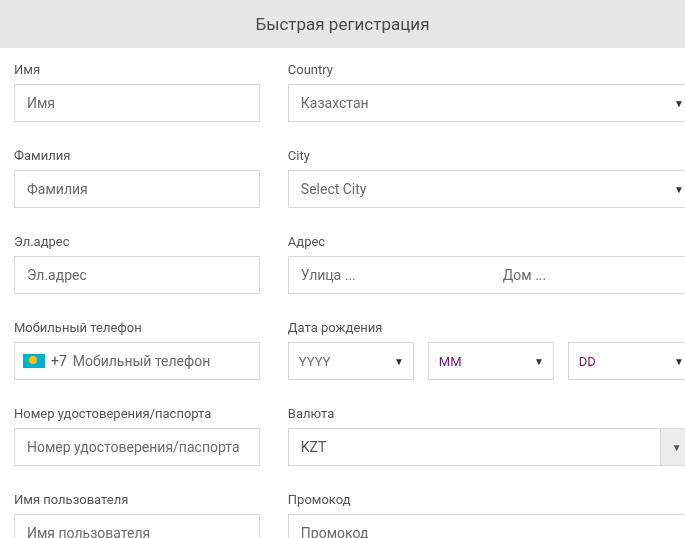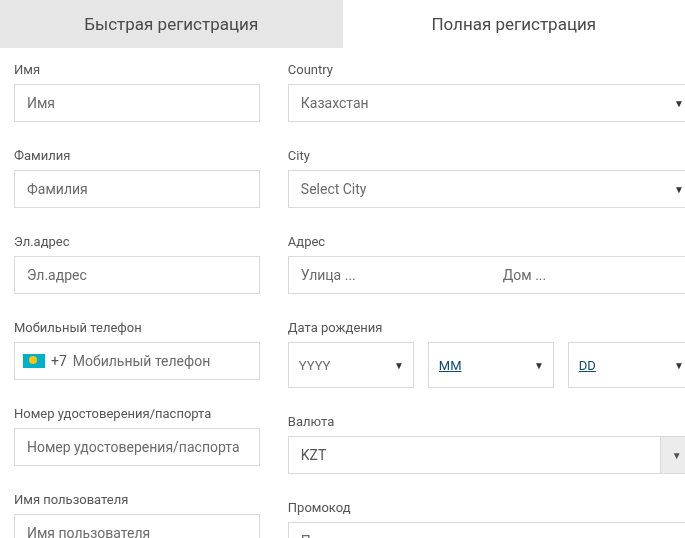--- a/index.html
+++ b/index.html
@@ -131,32 +131,32 @@
   .addr-row input::placeholder { color: #6b6b6b; }
   .addr-street { flex: 1.3; }
   .addr-house { flex: 1; }
   .dob-row {
     display: flex;
     gap: 14px;
   }
   .dob-row .select-wrap { flex: 1; }
   .dob-select {
     width: 100%;
-    height: 46px;
+    height: 38px;
     border: 1px solid #d9d9d9;
     background: #fff;
     font-size: 13px;
     padding: 0 10px;
     color: #6b6b6b;
     appearance: none;
     -webkit-appearance: none;
     font-family: inherit;
     outline: none;
   }
-  .dob-select.muted { color: #0c4a6e; text-decoration: underline; }
+  .dob-select.muted { color: #701a75; }
   .currency-wrap {
     display: flex;
     height: 38px;
   }
   .currency-input {
     flex: 1;
     border: 1px solid #d9d9d9;
     border-right: none;
     padding: 12px 12px;
     font-size: 14px;
@@ -175,21 +175,20 @@
     color: #555;
     cursor: pointer;
   }
   .caret-small { font-size: 9px; color: #666; }
 </style>
 </head>
 <body>
 
 <div class="tabs">
   <div class="tab active">Быстрая регистрация</div>
-  <div class="tab">Полная регистрация</div>
 </div>
 
 <div class="form-wrap">
 
   <div class="col">
 
     <div class="field">
       <label class="label">Имя</label>
       <input class="input" placeholder="Имя" style="">
     </div>

